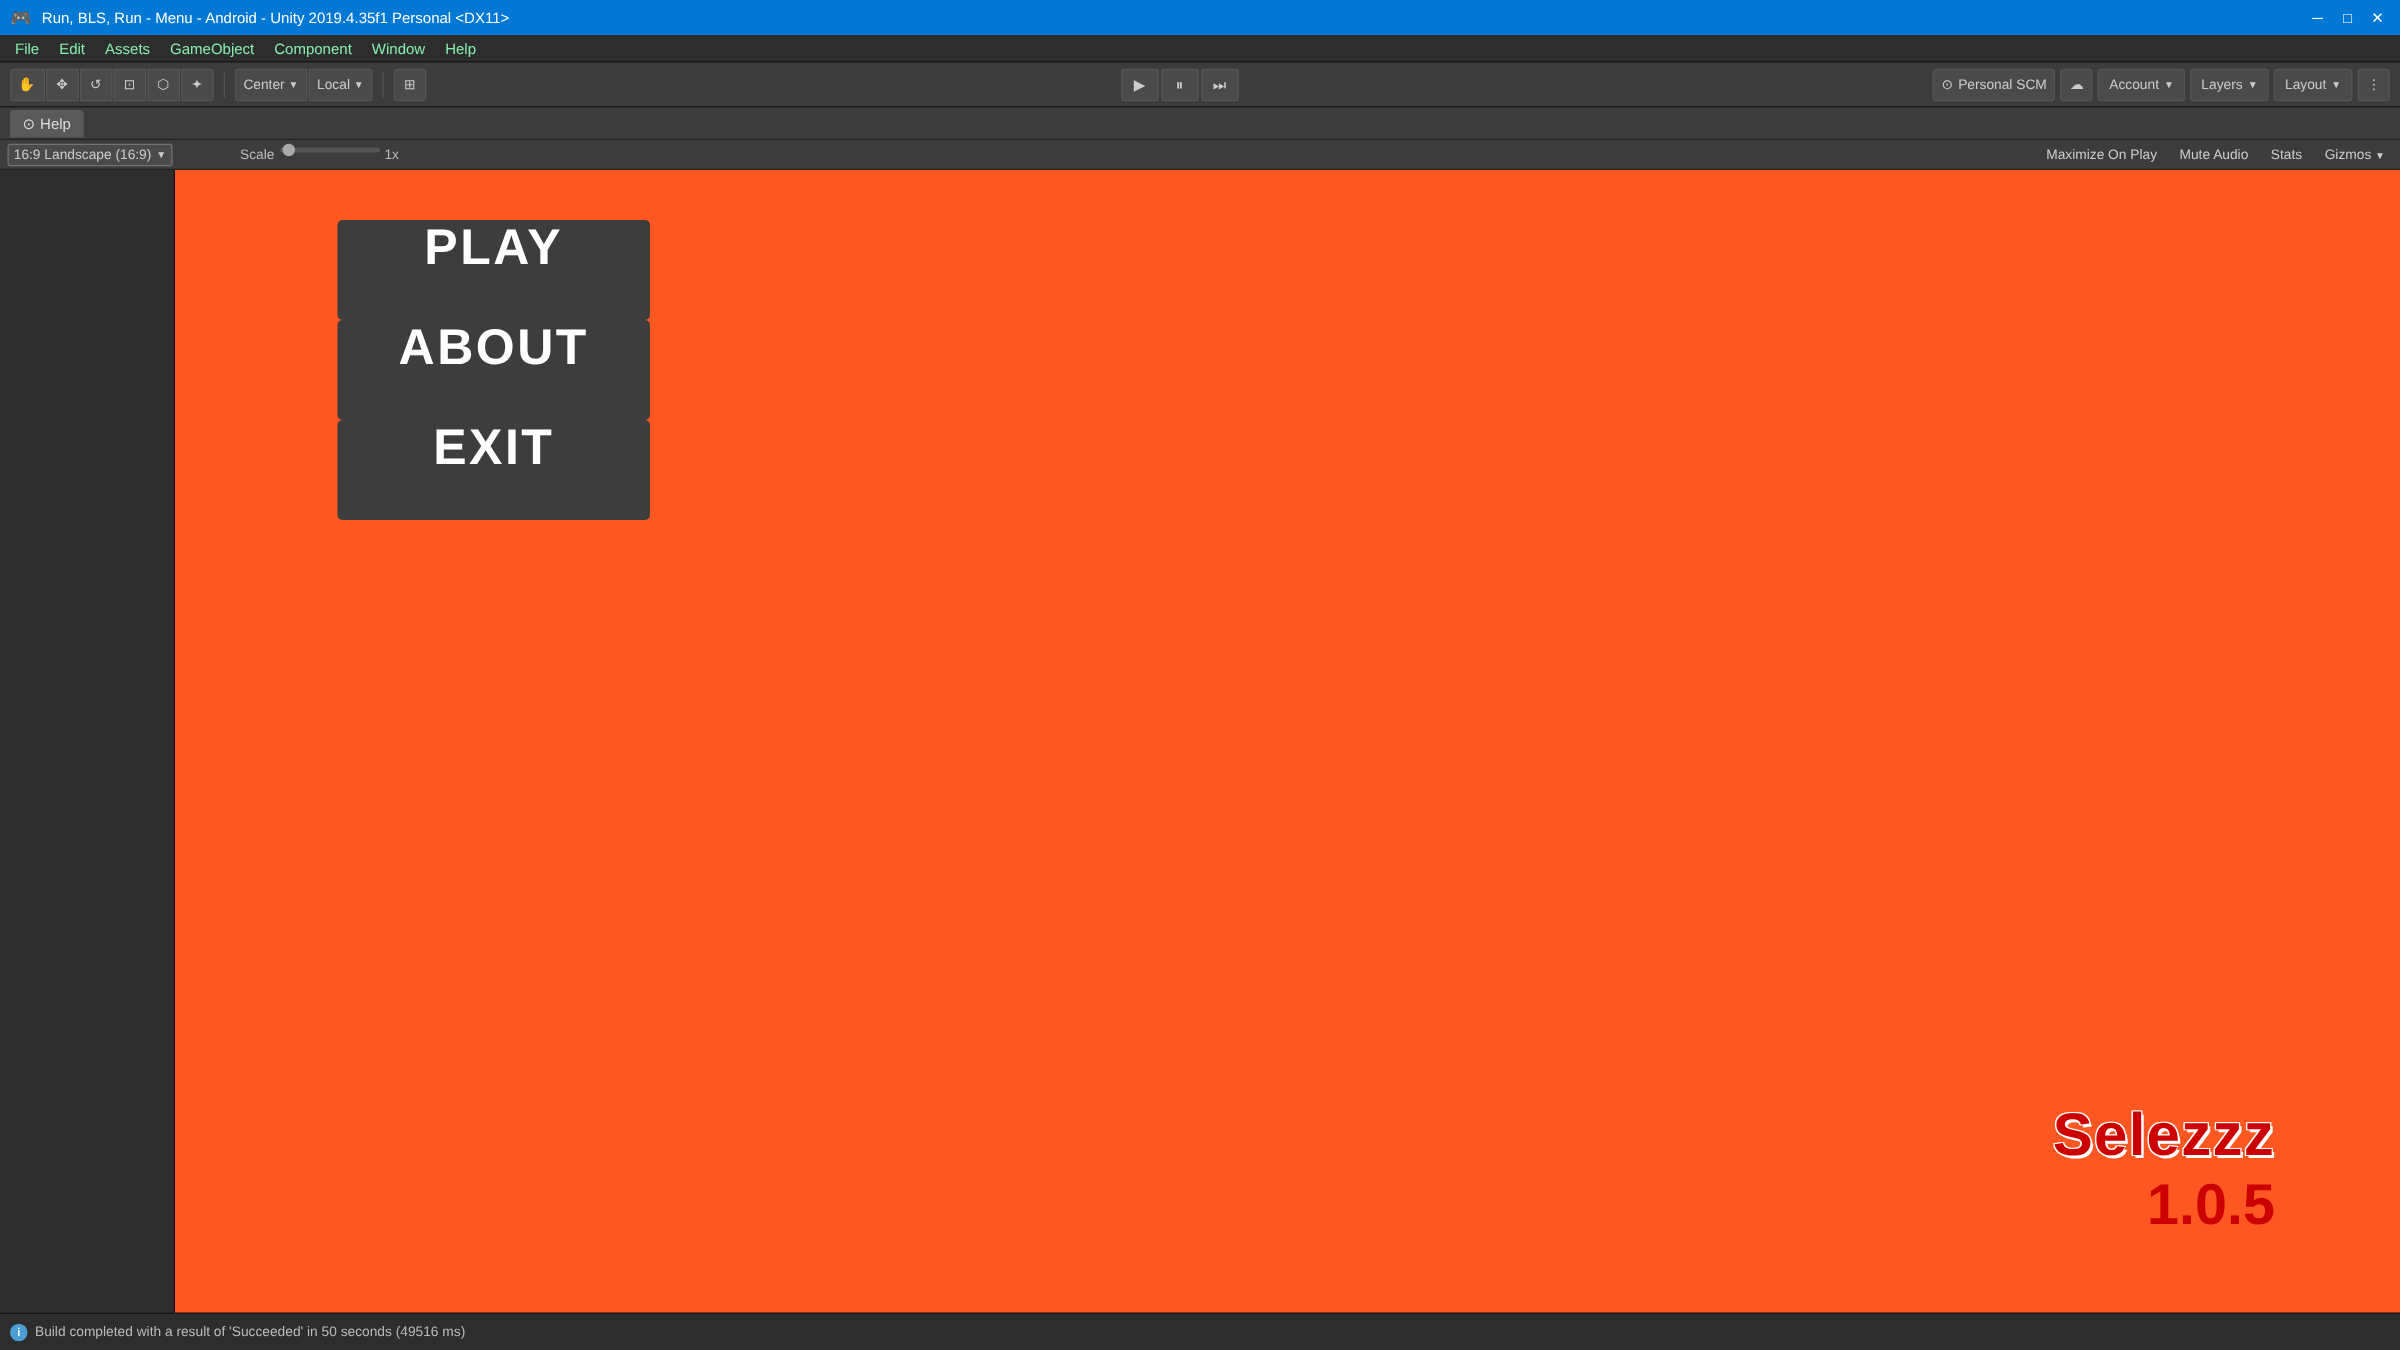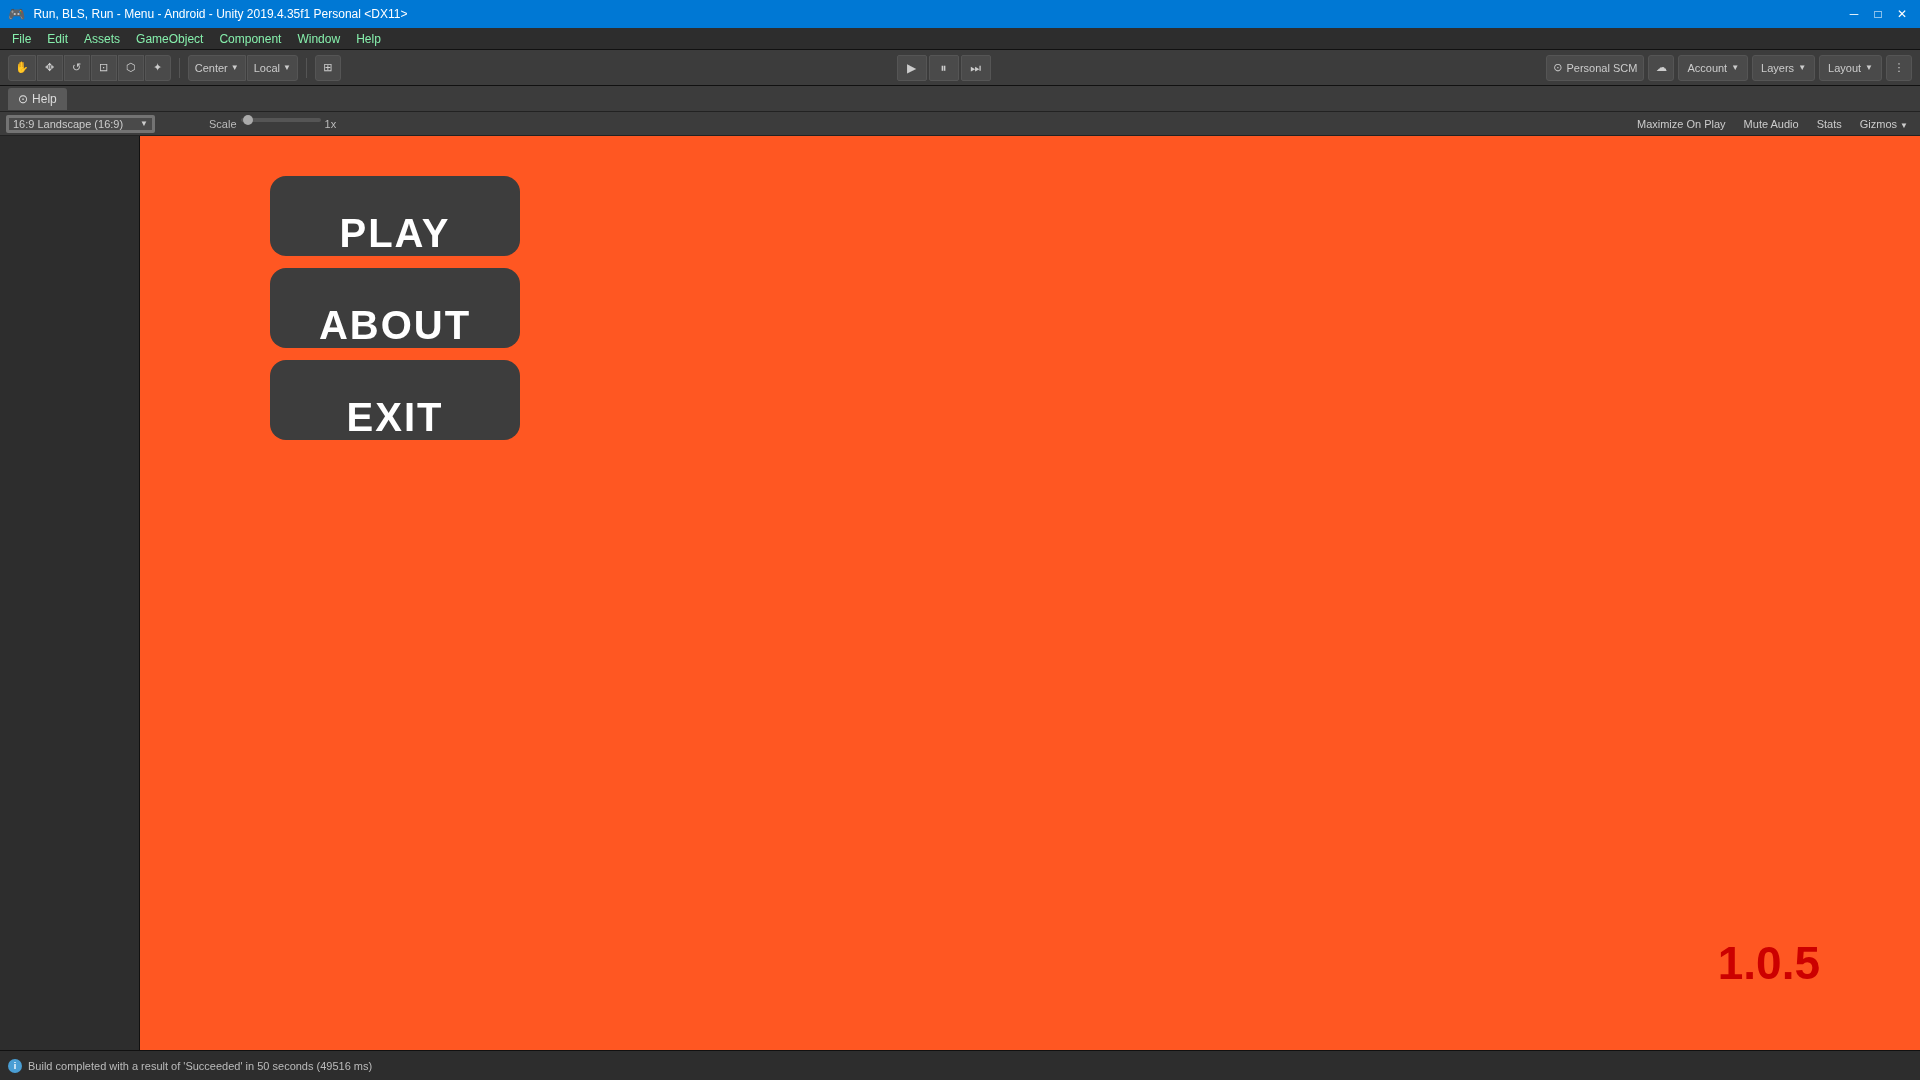--- a/index.html
+++ b/index.html
@@ -155,29 +155,29 @@
       align-items: center;
       padding: 0 6px;
       gap: 6px;
       border-bottom: 1px solid #222;
       font-size: 11px;
       color: #bbb;
     }
     .gv-dropdown {
       height: 18px;
       background: #4a4a4a;
-      border: 3px solid #737373;
+      border: 1px solid #737373;
       border-radius: 2px;
       color: #ccc;
       font-size: 11px;
       cursor: pointer;
       display: flex;
       align-items: center;
       padding: 0 4px;
-      gap: 17px;
+      gap: 4px;
     }
     .gv-scale {
       display: flex;
       align-items: flex-start;
       gap: 4px;
       font-size: 11px;
       color: #bbb;
       margin-left: 48px;
     }
     .scale-slider {
@@ -241,24 +241,24 @@
       font-family: 'Arial Black', Arial, sans-serif;
       margin-bottom: 30px;
       line-height: 1;
     }
 
     
     .game-btn {
       width: 250px;
       height: 80px;
       background: #3d3d3d;
-      border-radius: 16px;
-      margin-bottom: 12px;
-      display: flex;
-      align-items: flex-end;
+      border-radius: 4px;
+      margin-bottom: 0;
+      display: flex;
+      align-items: flex-start;
       justify-content: center;
       cursor: pointer;
     }
     .game-btn-text {
       color: white;
       font-size: 40px;
       font-weight: 900;
       font-family: 'Arial Black', Arial, sans-serif;
       letter-spacing: 2px;
     }
@@ -431,20 +431,21 @@
       <span class="game-btn-text">PLAY</span>
     </div>
     <div class="game-btn">
       <span class="game-btn-text">ABOUT</span>
     </div>
     <div class="game-btn">
       <span class="game-btn-text">EXIT</span>
     </div>
 
     <div id="brand-logo">
+      <div id="brand-name">Selezzz</div>
       <span id="brand-version">1.0.5</span>
     </div>
   </div>
 </div>
 
 <div id="status-bar">
   <div id="info-icon">i</div>
   <span>Build completed with a result of 'Succeeded' in 50 seconds (49516 ms)</span>
 </div>
 

